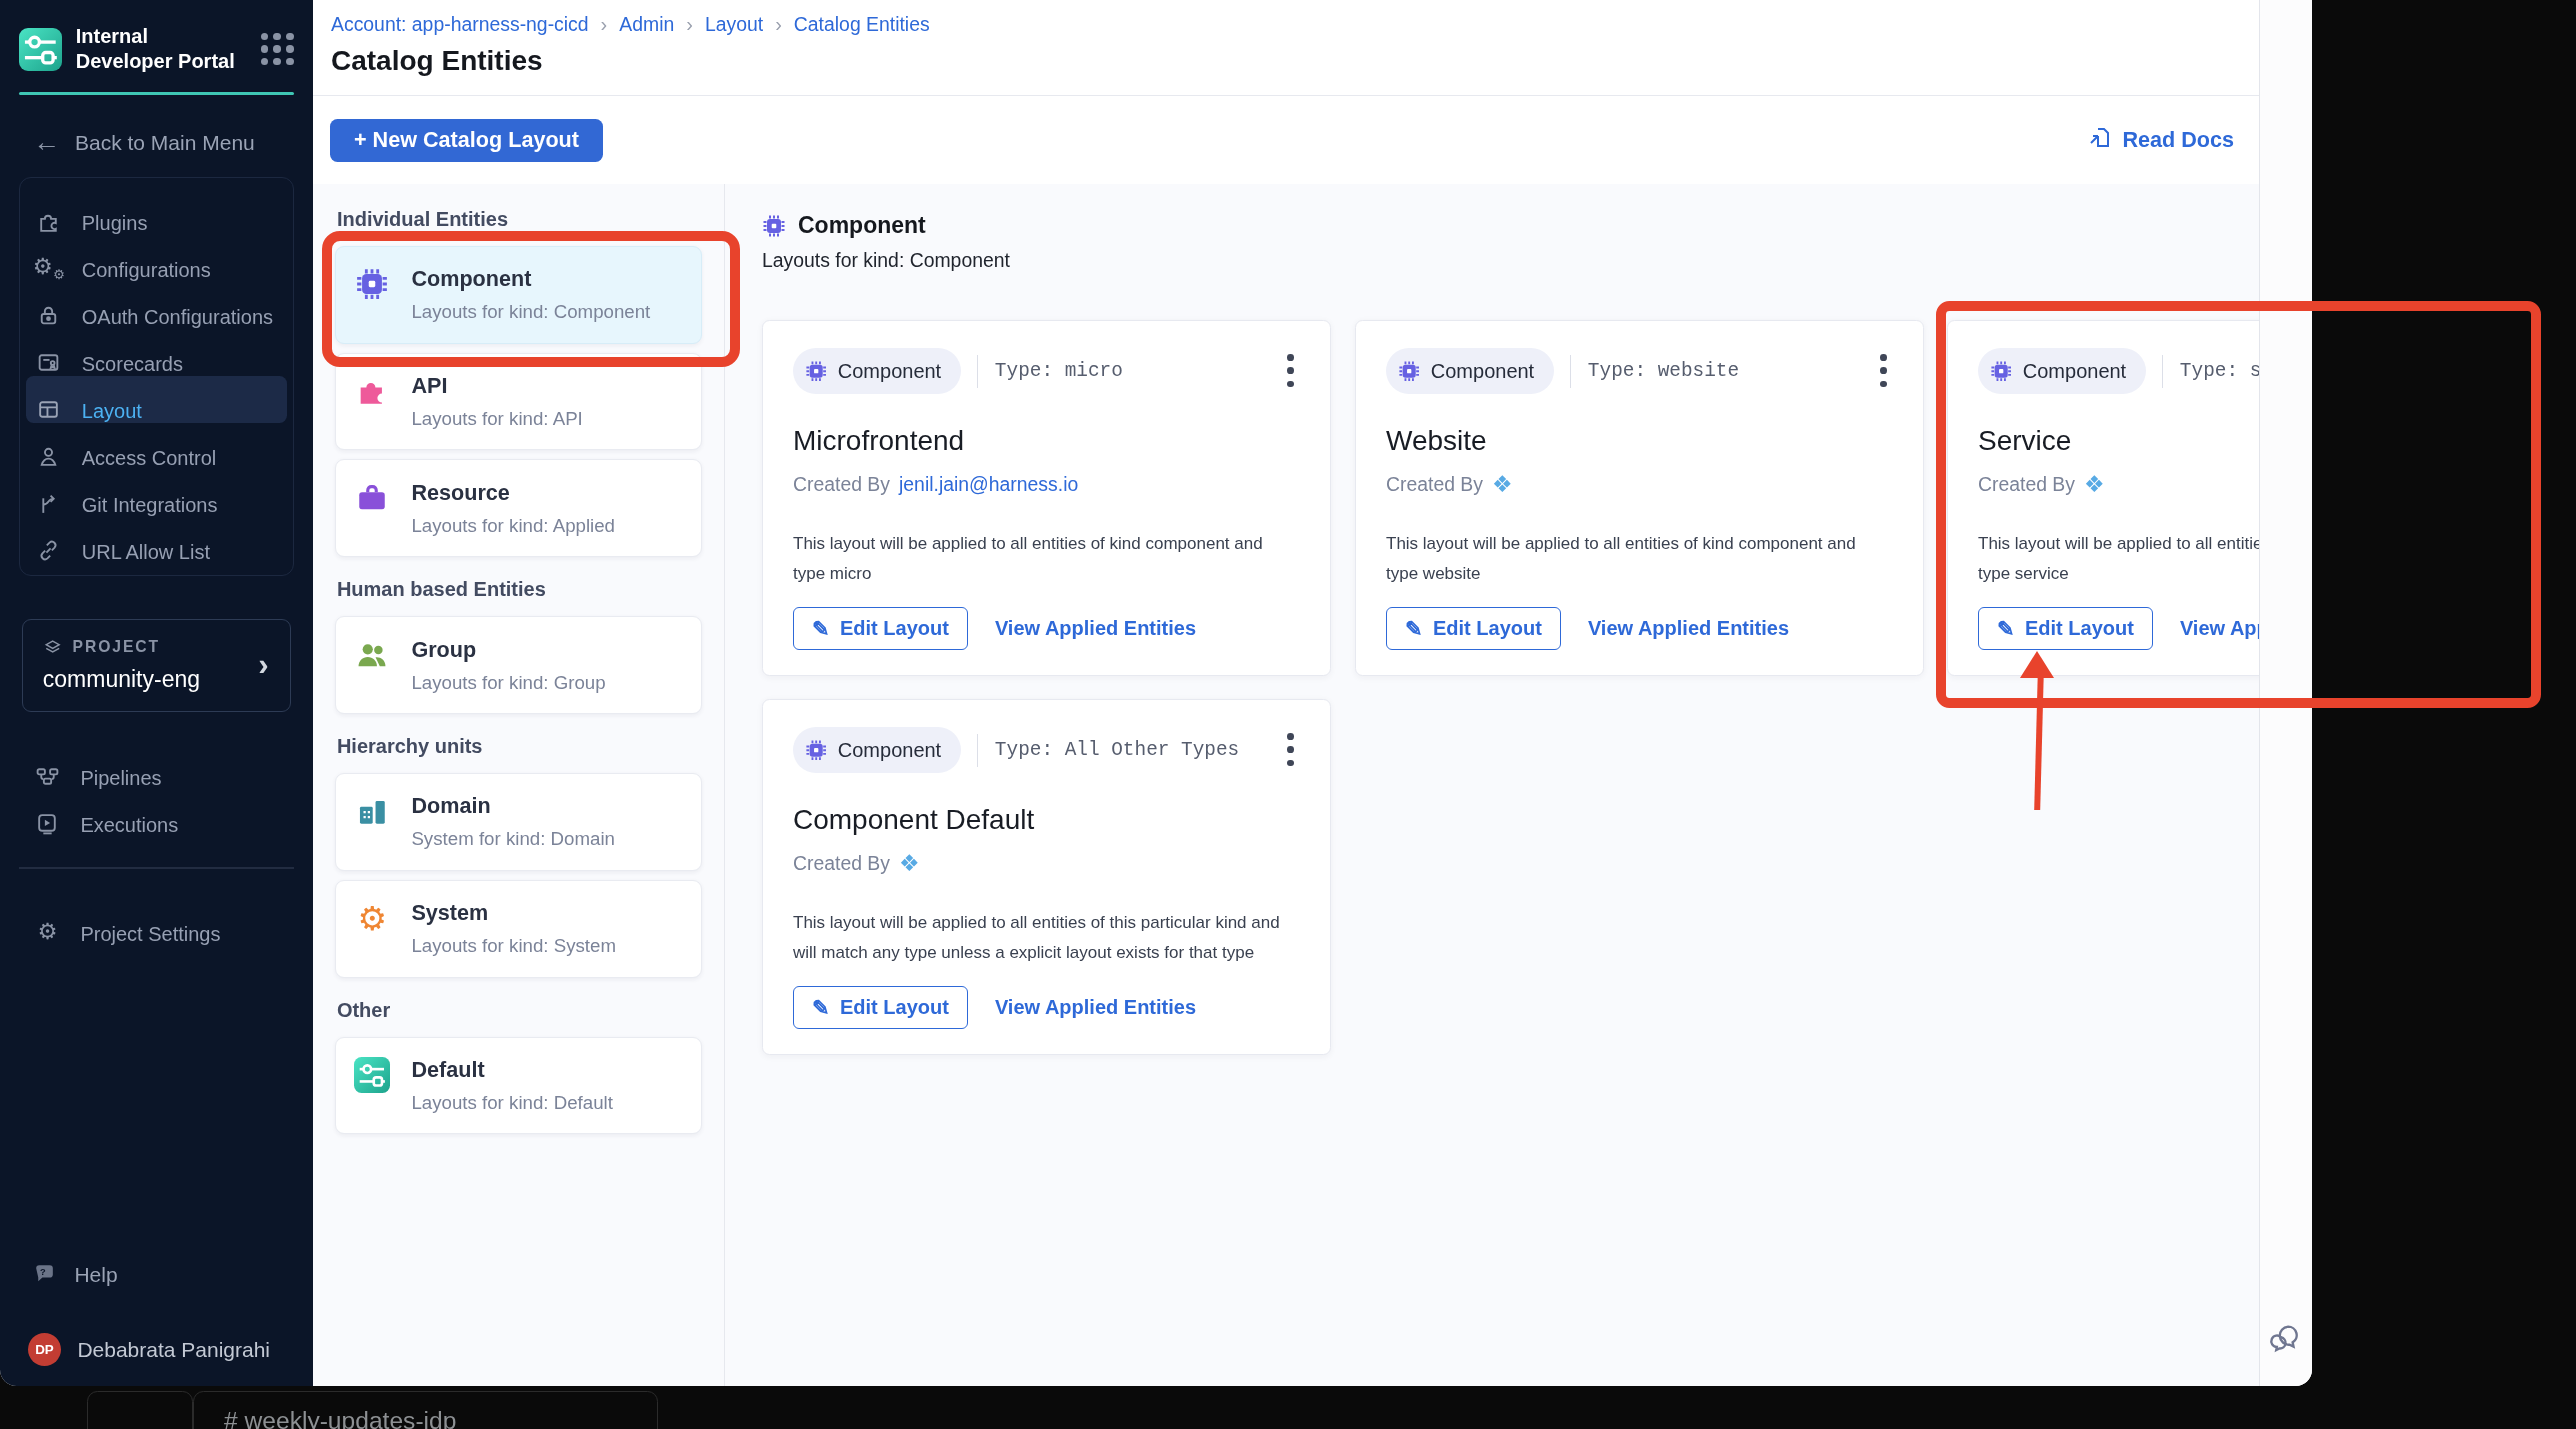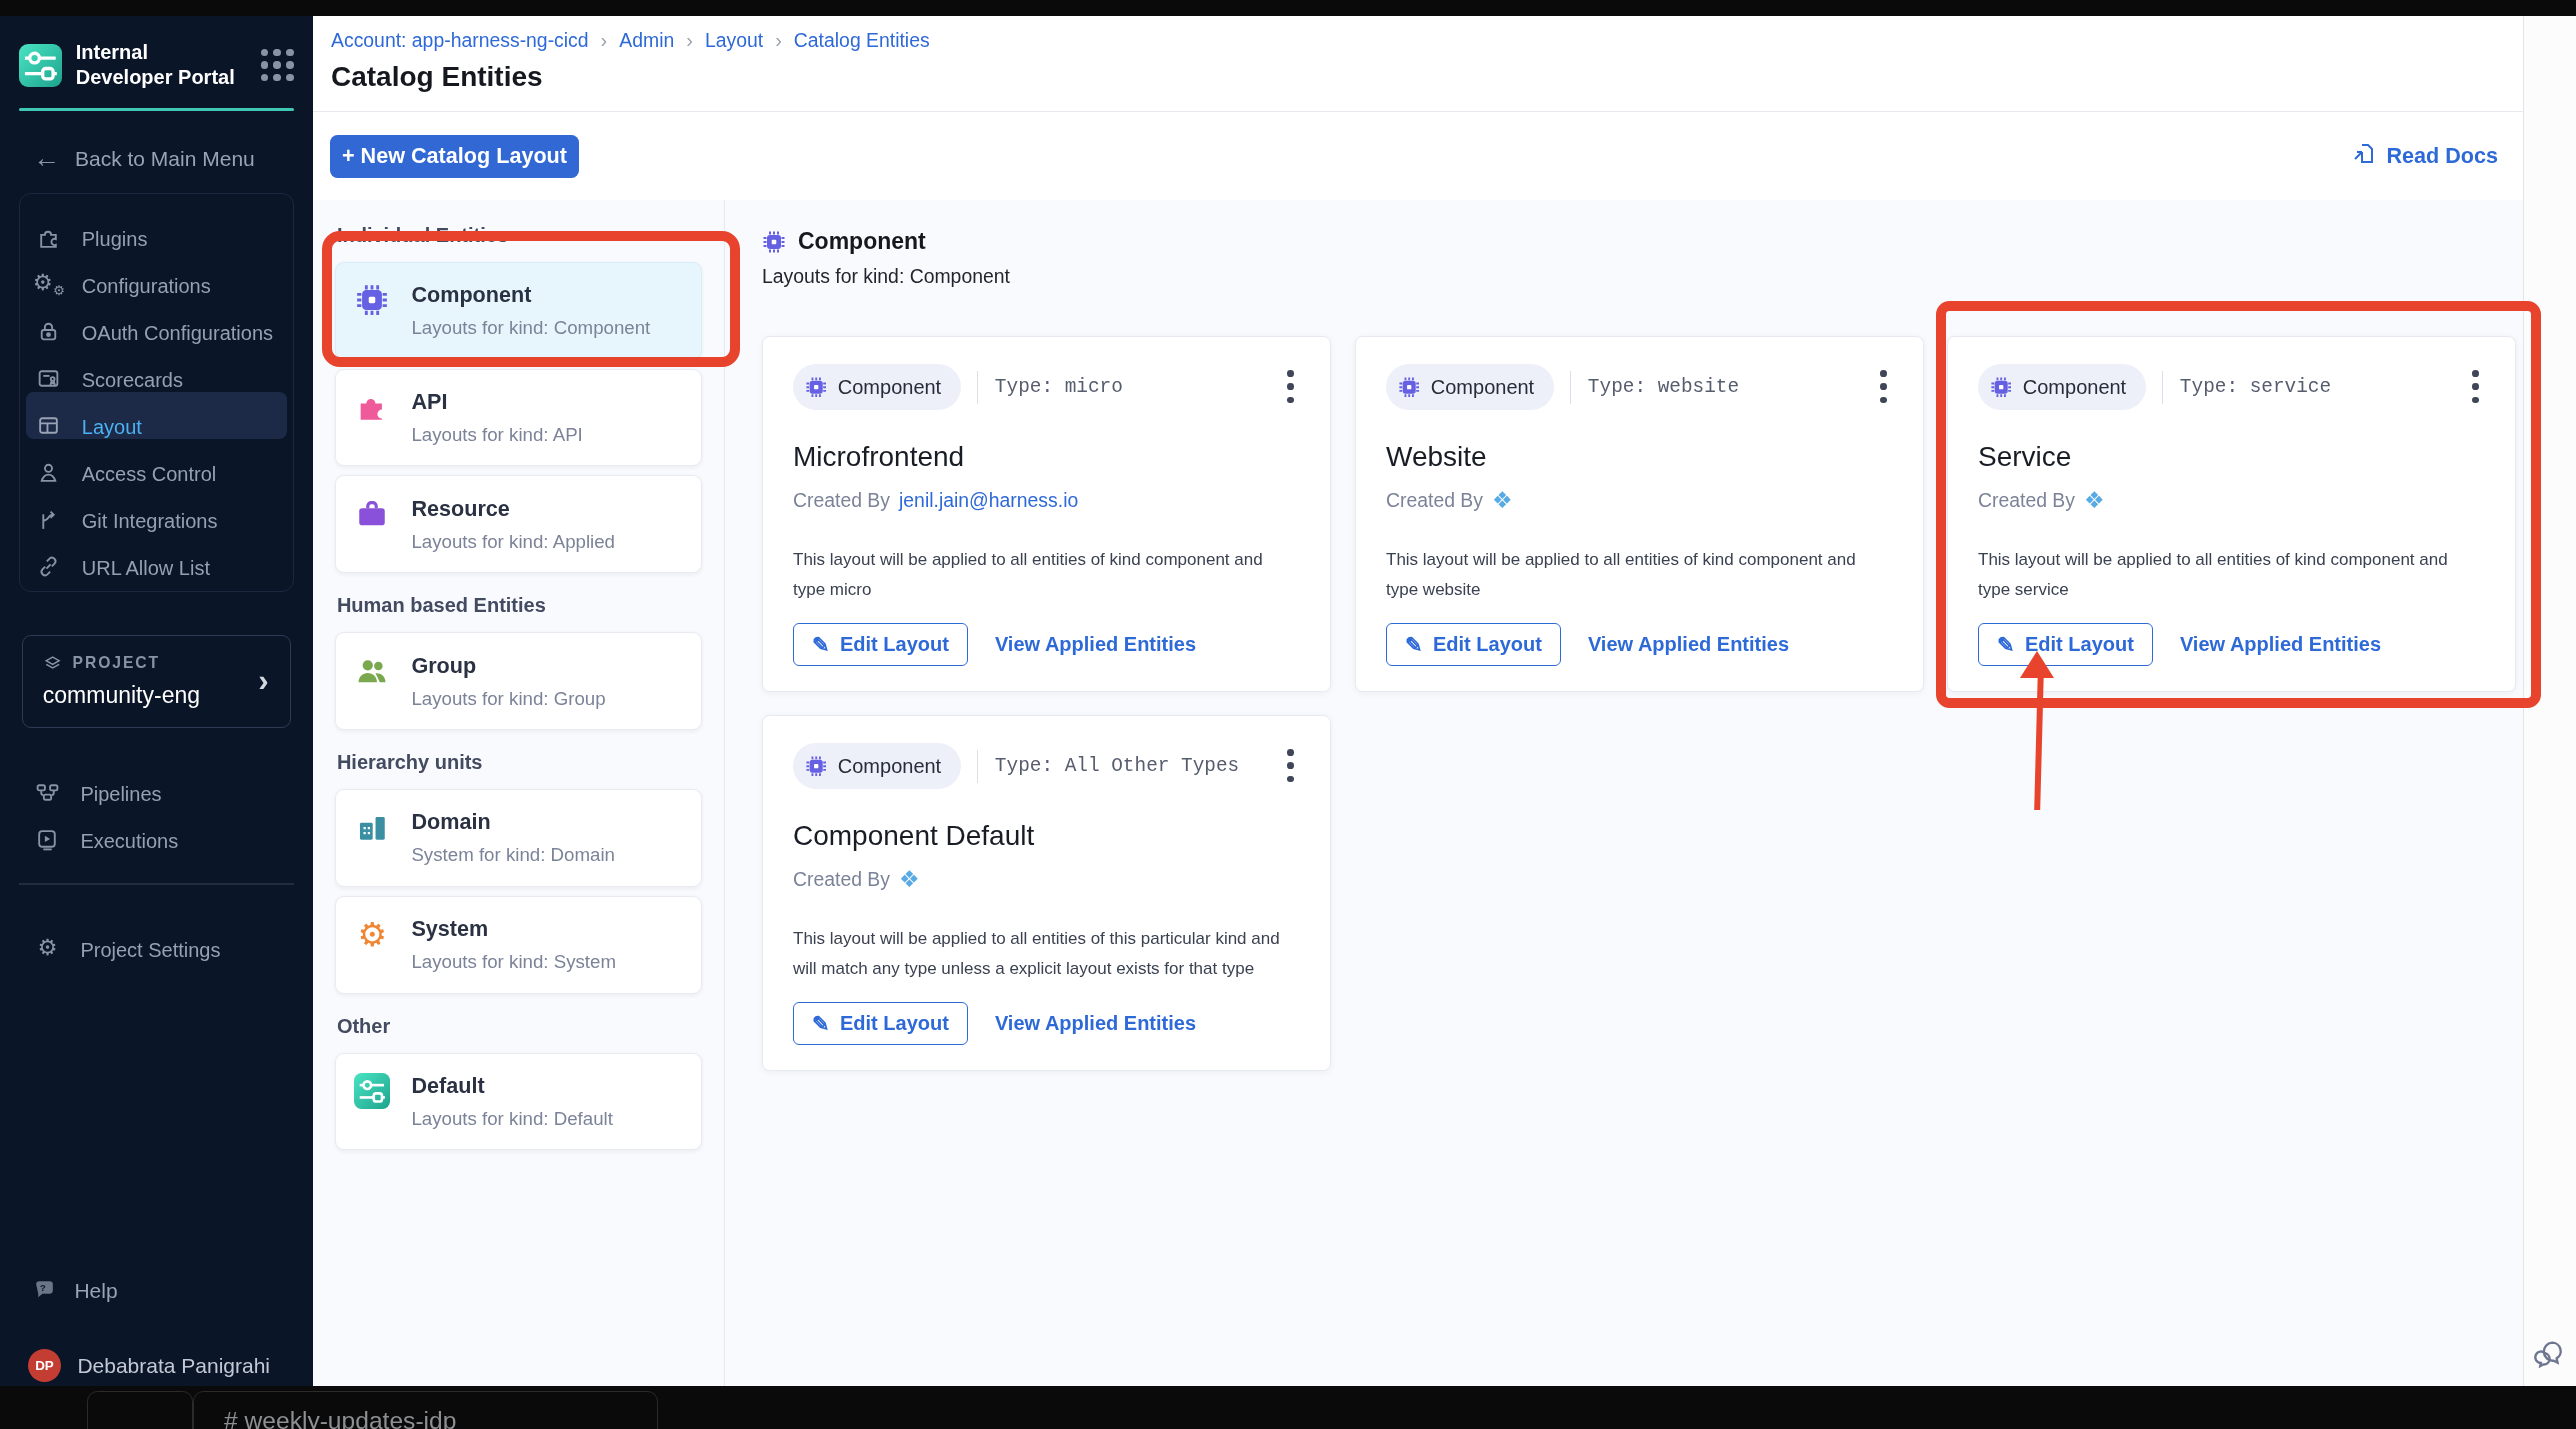--- a/index.html
+++ b/index.html
@@ -1,19 +1,19 @@
 <!DOCTYPE html>
 <html style="font-size:12px"><head>
 <meta charset="utf-8">
 <style>
   html,body{margin:0;padding:0;}
   body{width:2576px;height:1430px;position:relative;overflow:hidden;background:#0a0a0a;
        font-family:"Liberation Sans",sans-serif;color:#1b1f27;}
   
-  .app{position:absolute;top:16px;left:0;width:2576px;height:1386px;background:#fff;
+  .app{position:absolute;top:0;left:0;width:2312px;height:1386px;background:#fff;
        border-radius:0 0 16.4px 16.4px;overflow:hidden;display:flex;}
   
   .sidebar{flex:0 0 313px;background:#0b1528;position:relative;color:#97a0b3;}
   .sb-header{display:flex;align-items:center;padding:24px 19.4px 18px 19.4px;}
   .logo{width:43px;height:43px;border-radius:9px;flex:0 0 43px;
         background:linear-gradient(135deg,#4ae4c4,#1da38c);display:flex;align-items:center;justify-content:center;}
   .app-title{color:#fff;font-weight:bold;font-size:20px;line-height:25px;margin-left:13.4px;width:160px;}
   .grid-icon{margin-left:auto;display:grid;grid-template-columns:repeat(3,7.5px);grid-gap:5.2px;cursor:pointer;}
   .grid-icon i{width:7.5px;height:7.5px;border-radius:50%;background:#8a93a5;}
   .teal-line{height:3px;background:#3fc6b4;margin:0 19.4px;border-radius:1.5px;}
@@ -40,21 +40,21 @@
   .main-col{flex:1;display:flex;flex-direction:column;min-width:0;background:#fff;}
   .right-strip{flex:0 0 52px;border-left:1.5px solid #e3e5eb;background:#fcfcfd;position:relative;}
   .chat-icon{position:absolute;left:50%;top:1321px;transform:translateX(-50%);cursor:pointer;}
   .page-header{height:96px;box-sizing:border-box;border-bottom:1.5px solid #e7e9ef;padding:13.4px 0 0 18px;background:#fff;}
   .breadcrumb{display:flex;align-items:center;font-size:19.4px;}
   .crumb{color:#2e69d8;text-decoration:none;cursor:pointer;}
   .crumb+.crumb::before{content:"›";color:#9aa0ae;margin:0 12px;font-size:20px;}
   .page-title{font-size:28px;font-weight:bold;color:#15181e;margin-top:9px;}
   .action-bar{height:88px;display:flex;align-items:center;padding:0 25px 0 17px;background:#fff;}
   .btn-primary{background:#3268d4;color:#fff;font-size:21.6px;font-weight:bold;border:none;border-radius:7.5px;
-               height:43px;padding:0 12px;display:flex;align-items:center;cursor:pointer;}
+               height:43px;padding:0 24px;display:flex;align-items:center;cursor:pointer;}
   .read-docs{margin-left:auto;color:#2e69d8;font-size:21.6px;font-weight:bold;display:flex;gap:10.4px;align-items:center;cursor:pointer;}
   .content{flex:1;display:flex;background:#f9fafd;min-height:0;}
   
   .entity-col{flex:0 0 412px;box-sizing:border-box;border-right:1.5px solid #e6e8ee;padding:19.4px 22.4px 0 22.4px;}
   .section-label{font-size:20px;font-weight:bold;color:#434b61;margin:21px 0 15px 1.5px;}
   .section-label.first{margin-top:4.5px;}
   .entity-card{background:#fff;border:0.7px solid #e9ebf1;border-radius:9px;box-shadow:0 1.5px 4.5px rgba(40,41,61,.06);
                padding:19.4px 18px;display:flex;gap:21px;align-items:flex-start;margin-bottom:9px;cursor:pointer;}
   .entity-card.selected{background:#e7f6fd;border-color:#d7edf8;}
   .entity-icon{width:36px;height:36px;flex:0 0 36px;display:flex;align-items:center;justify-content:center;}

